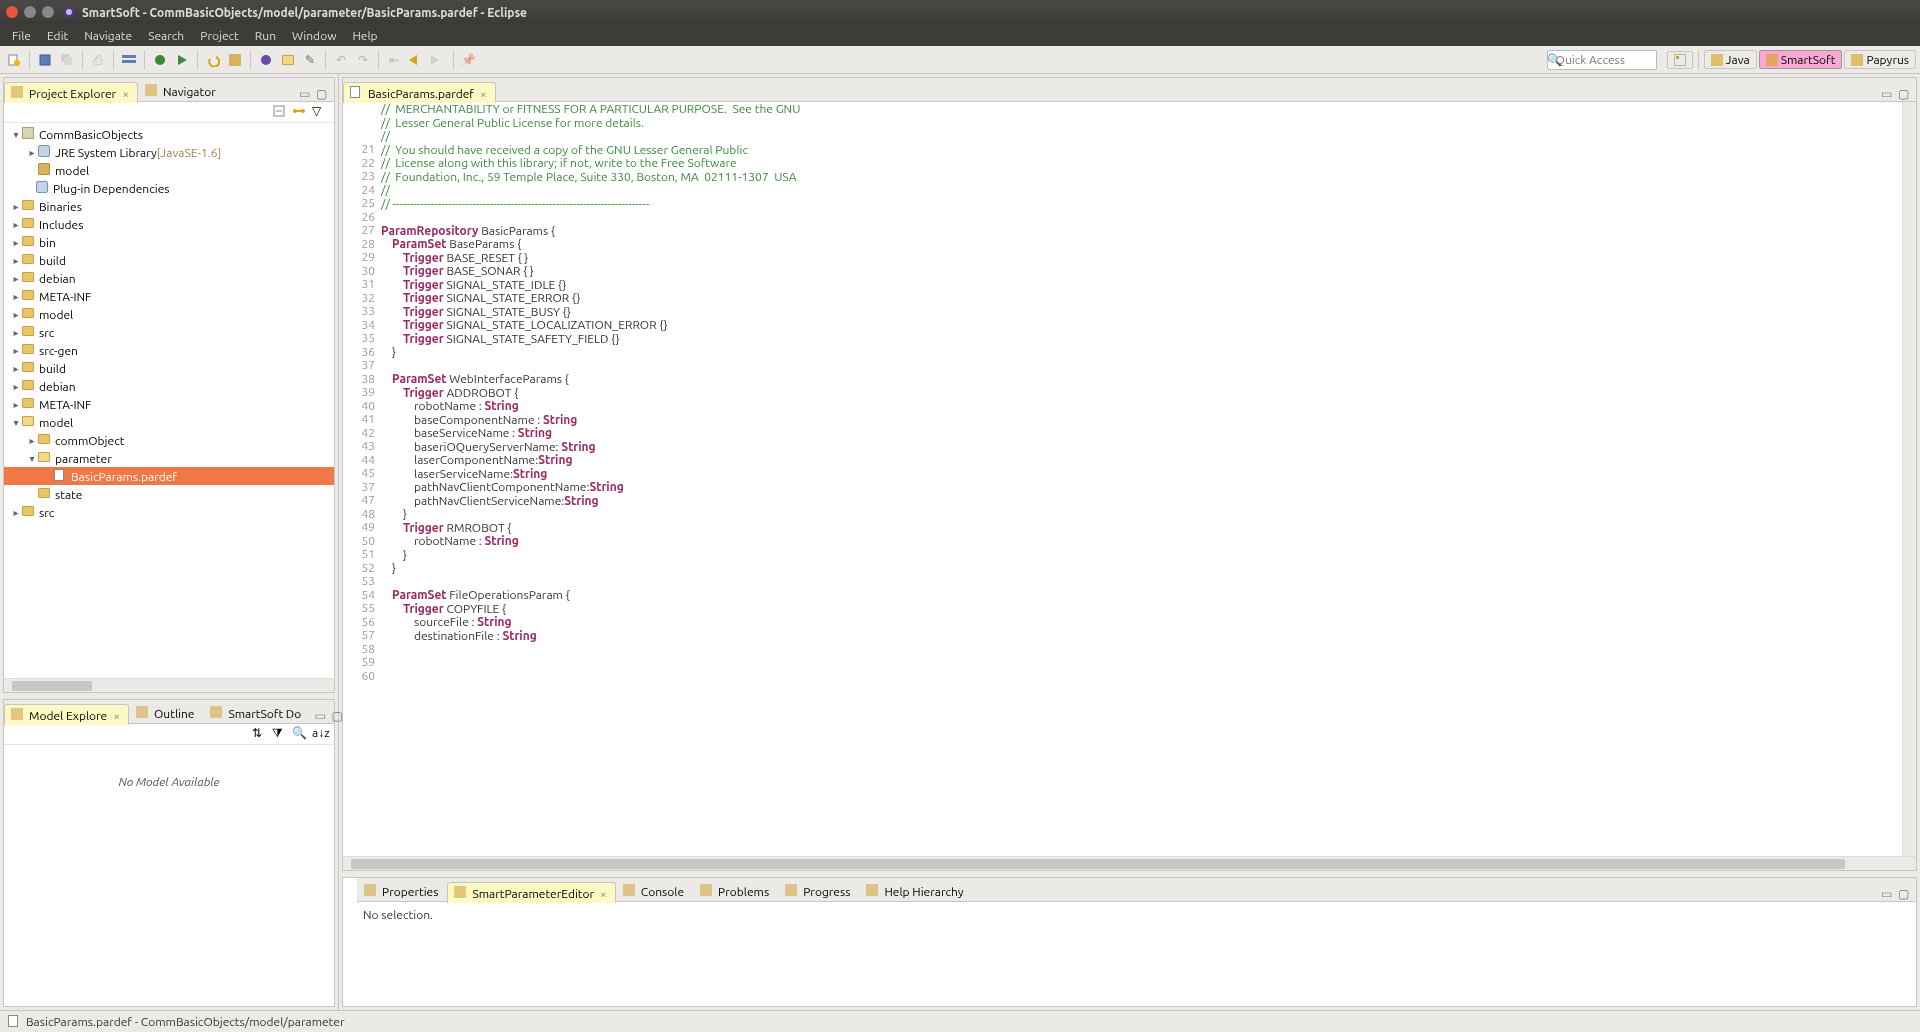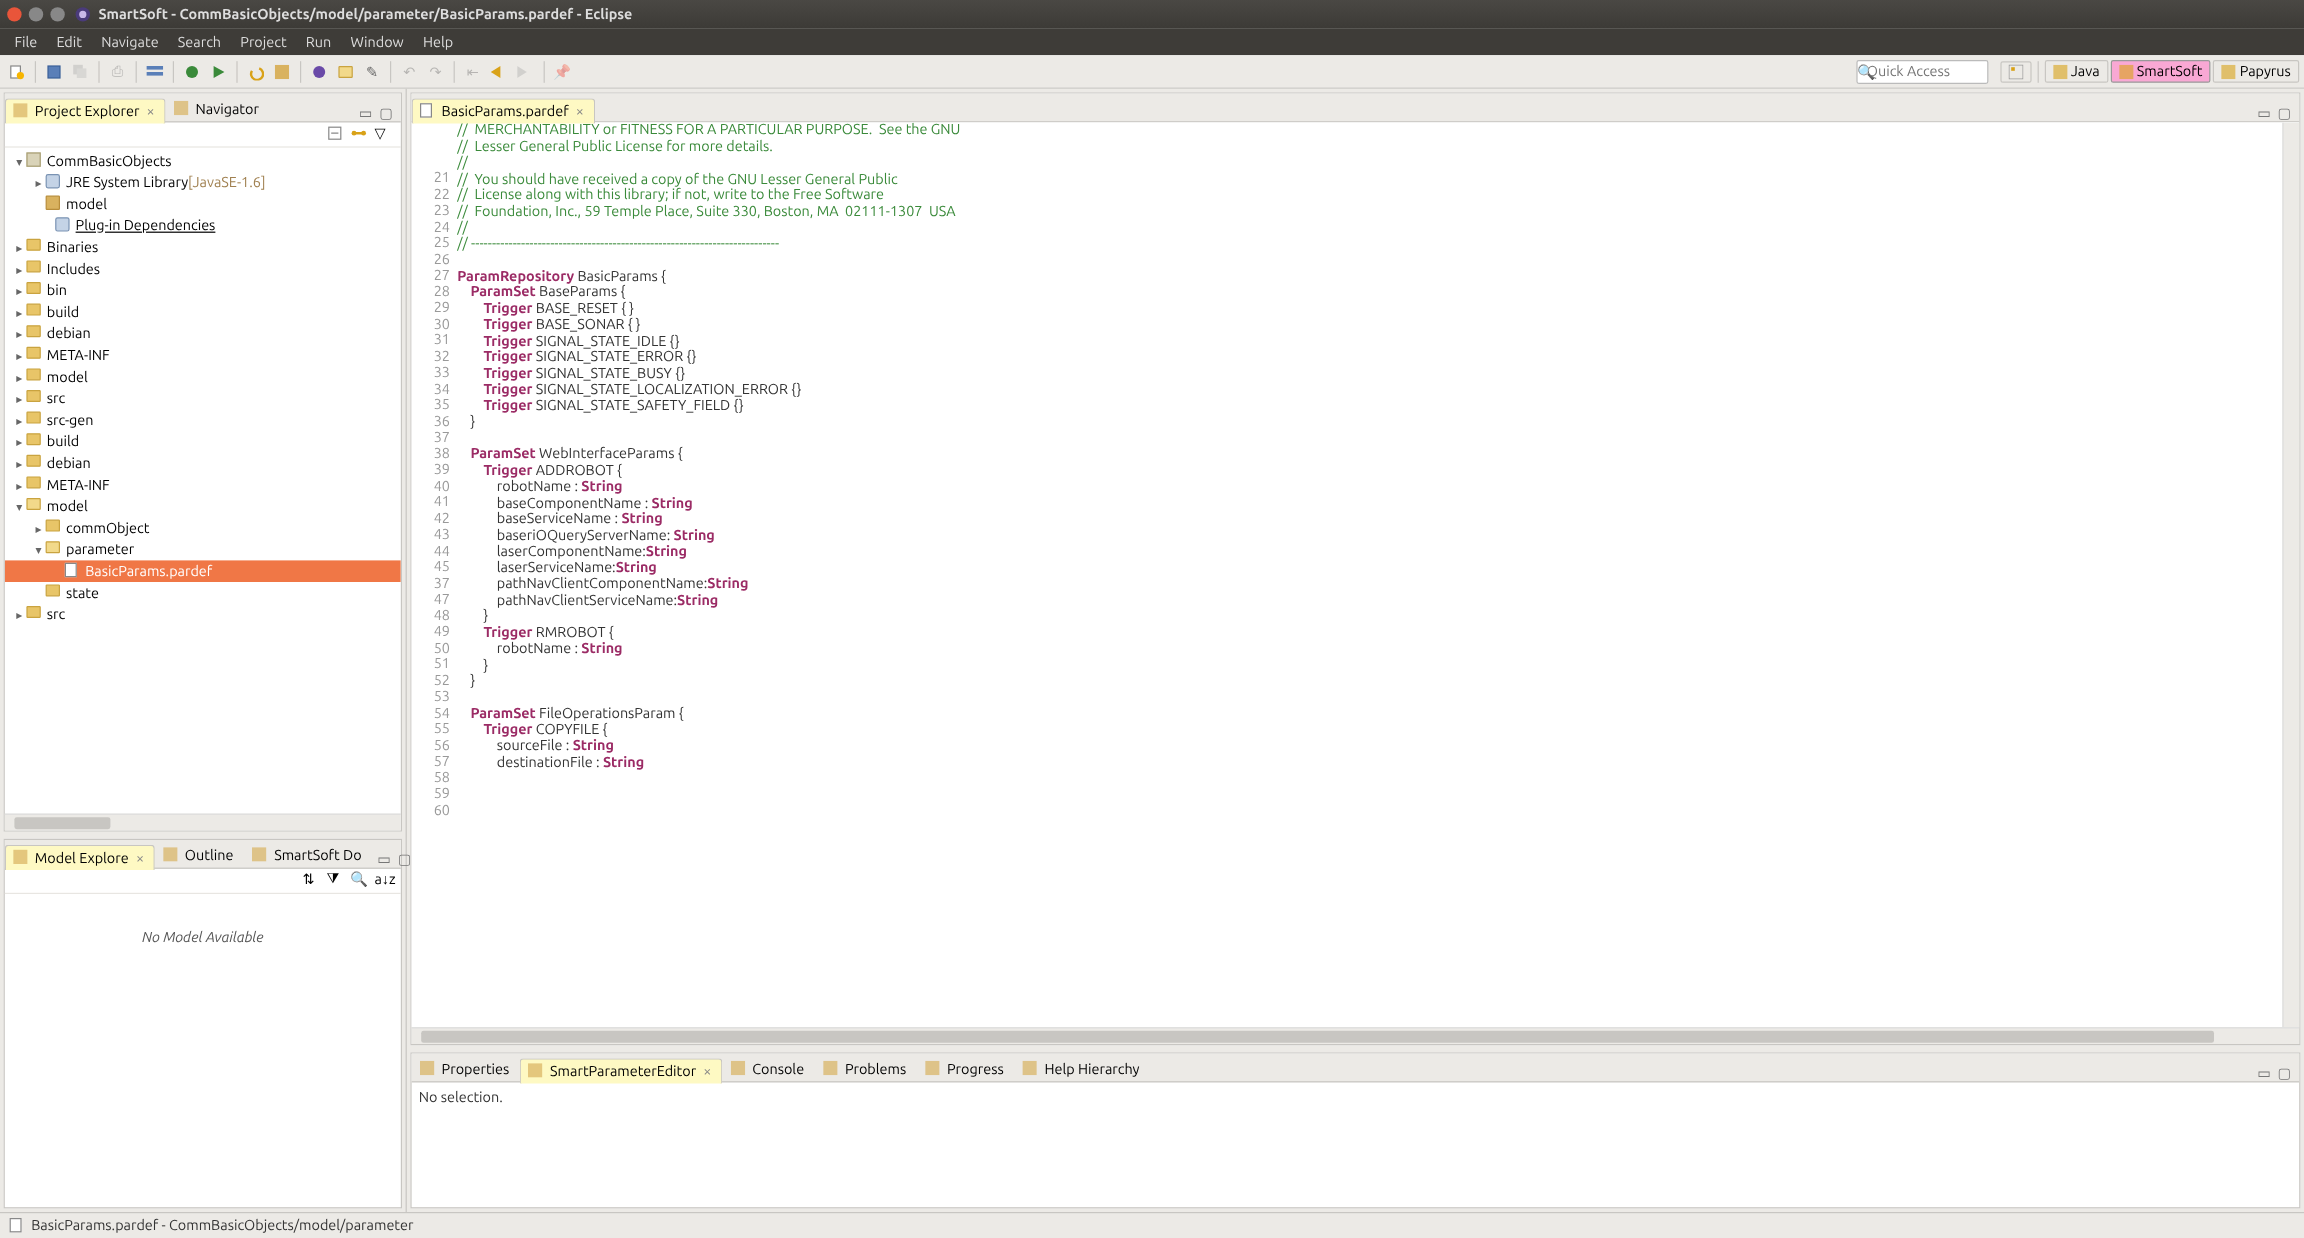--- a/index.html
+++ b/index.html
@@ -65,21 +65,21 @@
 .gutter { width: 38px; text-align: right; color: #999; padding: 0 6px 0 0; line-height: 13.5px; margin-top: 40px; }
 .gutter .fold { position: relative; }
 .gutter .fold::after { content: "⊟"; position: absolute; left: -12px; font-size: 9px; color: #888; }
 .code { flex: 1; white-space: pre; line-height: 13.5px; color: #333; }
 .code .cm { color: #3a8a3a; }
 .code .kw { color: #9b2b65; font-weight: bold; }
 .code .ty { color: #9b2b65; font-weight: bold; }
 .vscroll { width: 14px; background: #eceae6; border-left: 1px solid #ddd; }
 
 
-.bottom-view { height: 130px; margin: 3px; }
+.bottom-view { height: 130px; margin: 3px; padding-left: 14px; }
 .bottom-body { padding: 6px; color: #333; }
 
 
 .statusbar { height: 22px; background: #eceae6; border-top: 1px solid #c8c6c2; display: flex; align-items: center; padding: 0 8px; color: #333; }
 .statusbar .sicon { width: 14px; height: 14px; margin-right: 4px; }
 
 
 .ico { display: inline-block; }
 .ico-folder { width: 12px; height: 10px; background: #e8c568; border-radius: 1px; border: 1px solid #c9a33f; }
 .ico-folder.open { background: #f2d98a; }
@@ -276,21 +276,21 @@
             <span class="tw">▸</span>
             <span class="ticon"><span class="ico ico-jar"></span></span>
             <span>JRE System Library</span> 
             <span class="lib">[JavaSE-1.6]</span>
           </div>
           <div class="tree-row" style="padding-left: 22px;">
             <span class="tw"></span>
             <span class="ticon"><span class="ico ico-pkg"></span></span>
             <span>model</span>
           </div>
-          <div class="tree-row" style="padding-left: 30px; text-decoration: underline;">
+          <div class="tree-row" style="padding-left: 20px;">
             <span class="tw"></span>
             <span class="ticon"><span class="ico ico-jar"></span></span>
             <span>Plug-in Dependencies</span>
           </div>
           <div class="tree-row" style="padding-left: 6px;">
             <span class="tw">▸</span>
             <span class="ticon"><span class="ico ico-folder"></span></span>
             <span>Binaries</span>
           </div>
           <div class="tree-row" style="padding-left: 6px;">

